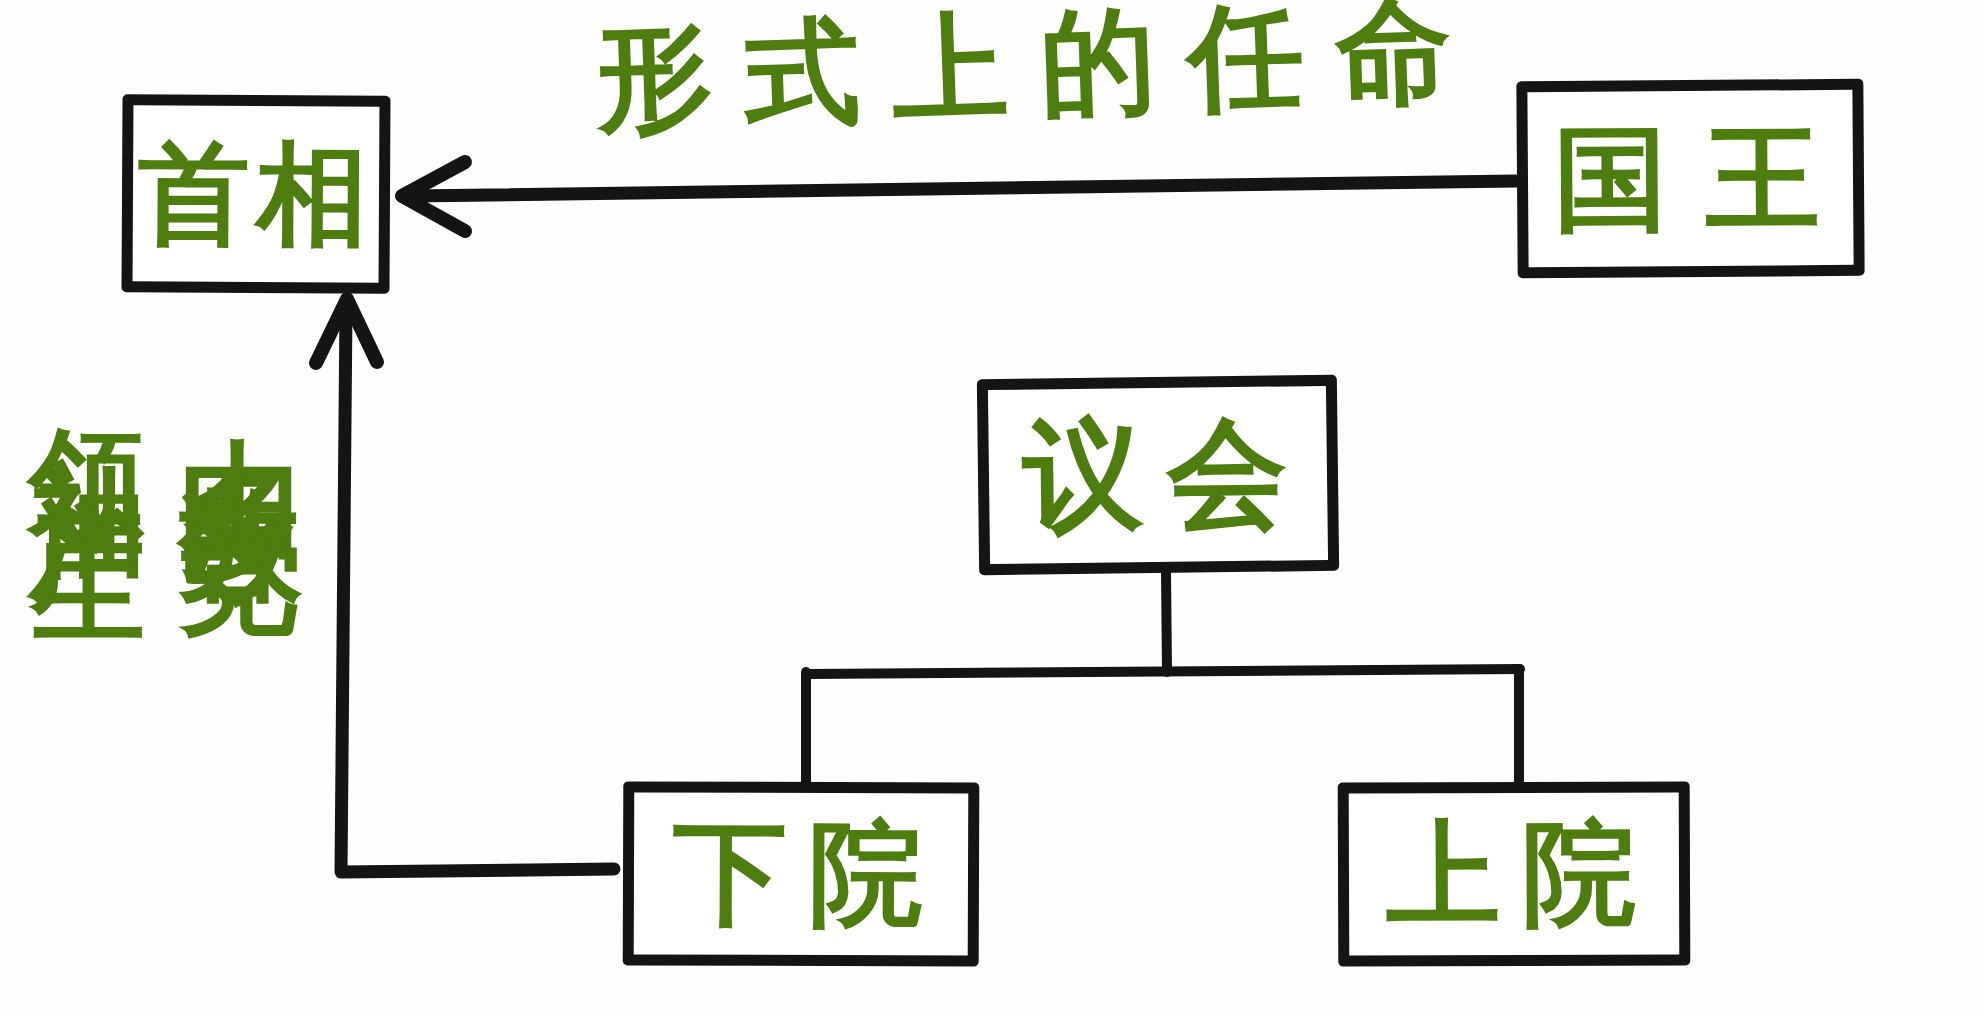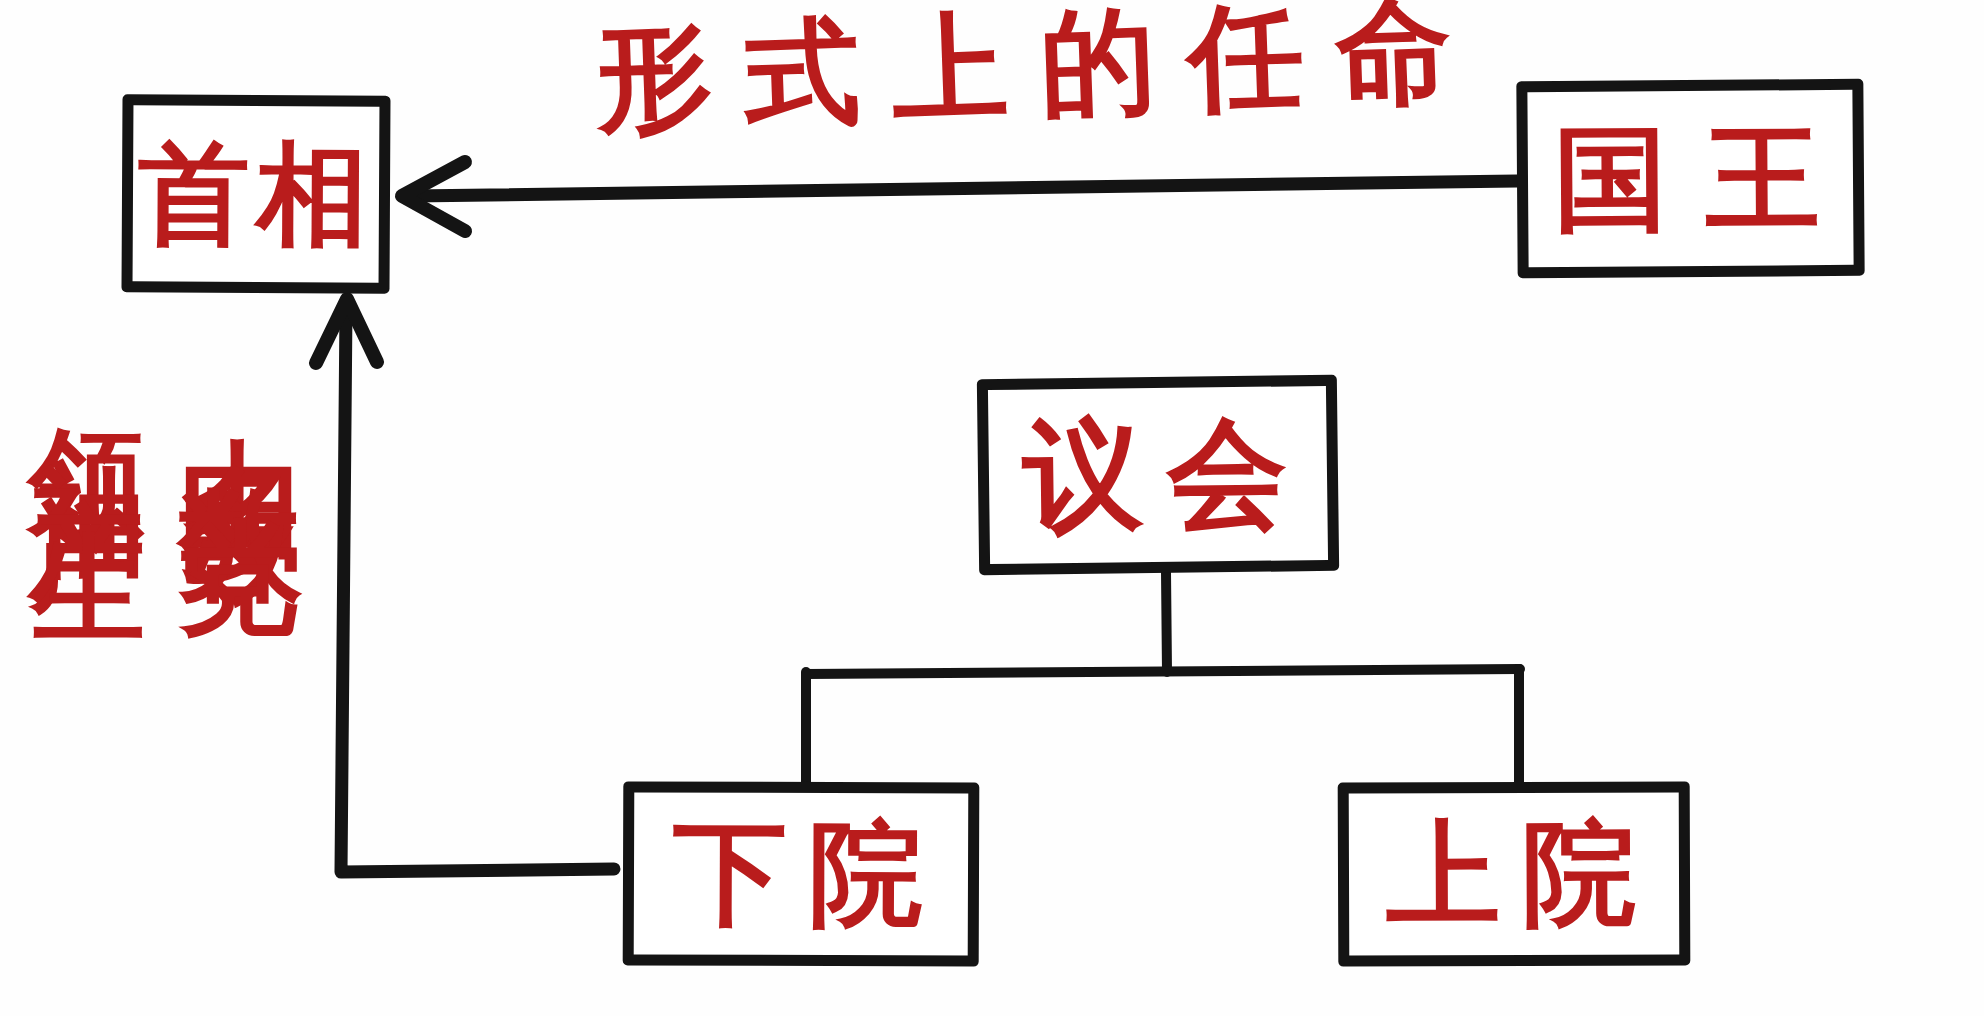--- a/index.html
+++ b/index.html
@@ -1,19 +1,19 @@
 <!DOCTYPE html>
 <html><head>
 <meta charset="utf-8">
 <style>
   html,body{margin:0;padding:0;background:#e8e8e8;}
   .canvas{
     position:relative;width:1984px;height:1016px;background:#fefefe;
     font-family:"DejaVu Sans","Liberation Sans",sans-serif;
-    color:#b91c1c;overflow:hidden;
+    color:#4d7c0f;overflow:hidden;
   }
   .wires{position:absolute;left:0;top:0;width:1984px;height:1016px;}
   .node{
     position:absolute;border:11px solid #141414;border-radius:5px;
     background:#fff;display:flex;align-items:center;justify-content:center;
     box-sizing:border-box;font-weight:bold;white-space:nowrap;
   }
   .node span{display:block;line-height:1;}
   .node-pm        {left:122px;top:95px; width:268px;height:198px;font-size:112px;letter-spacing:6px; transform:rotate(0.3deg);}
   .node-king      {left:1517px;top:80px;width:347px;height:197px;font-size:114px;letter-spacing:38px;transform:rotate(-0.4deg);padding-left:30px;}

